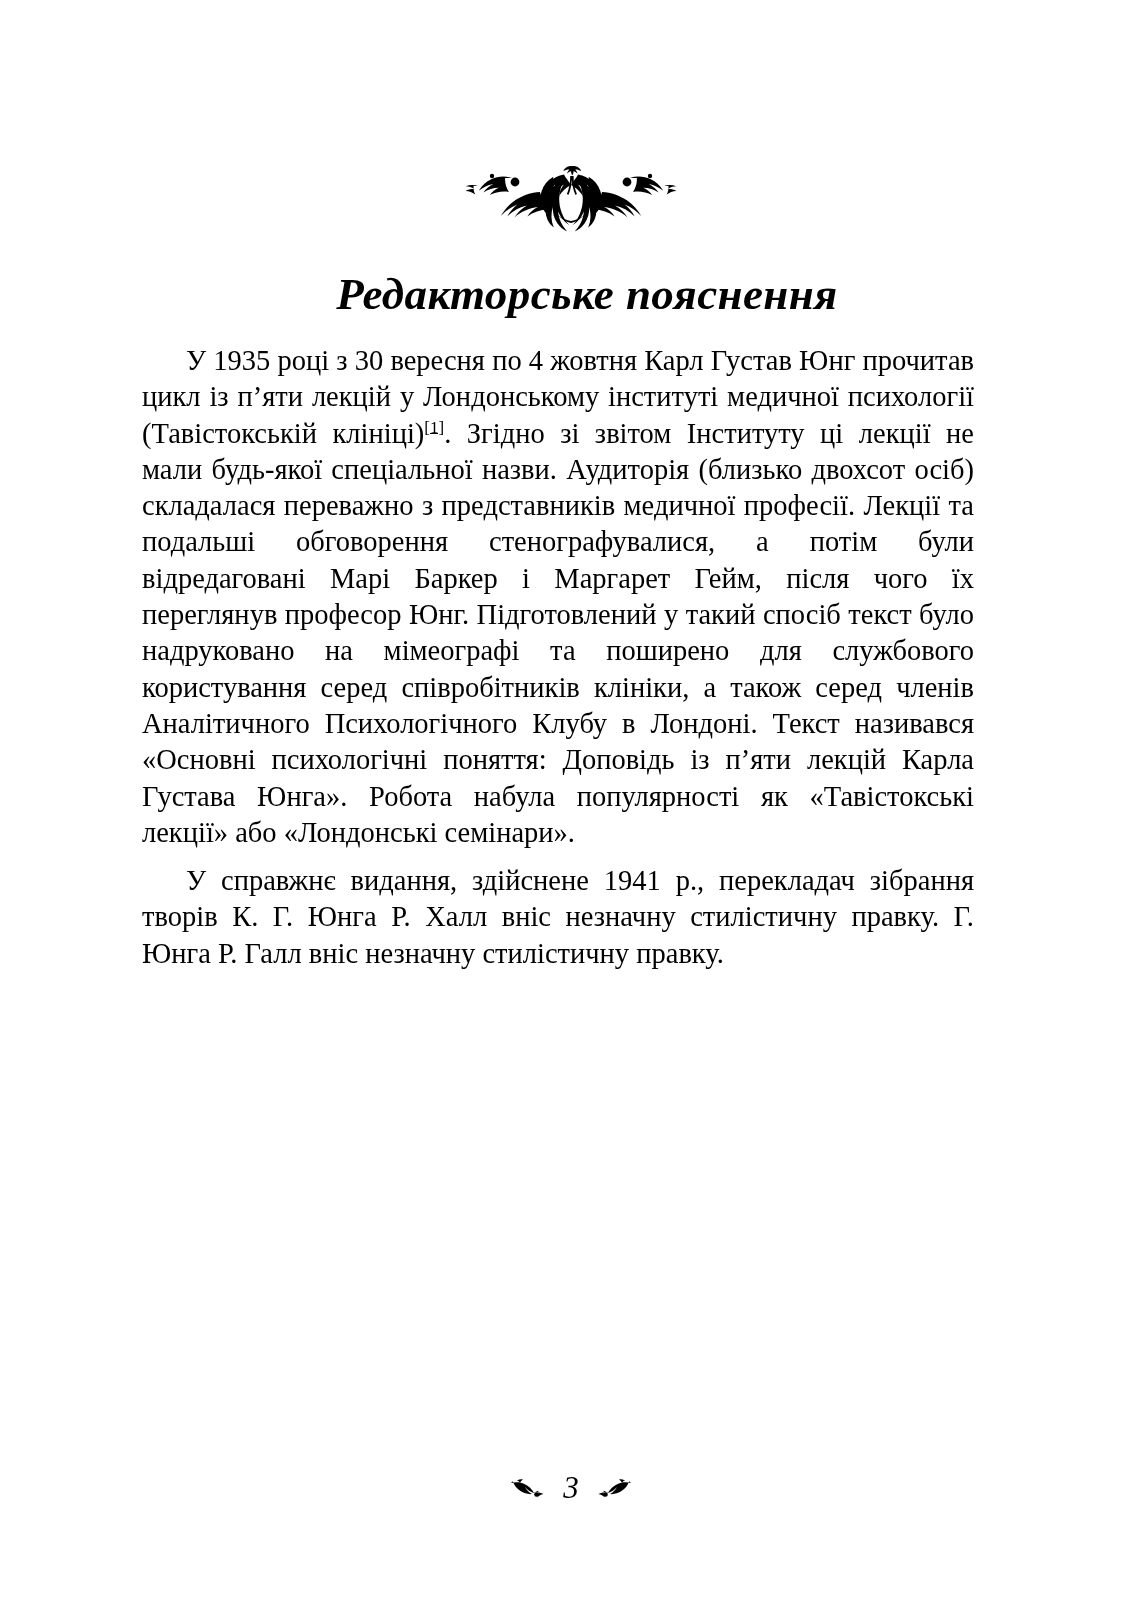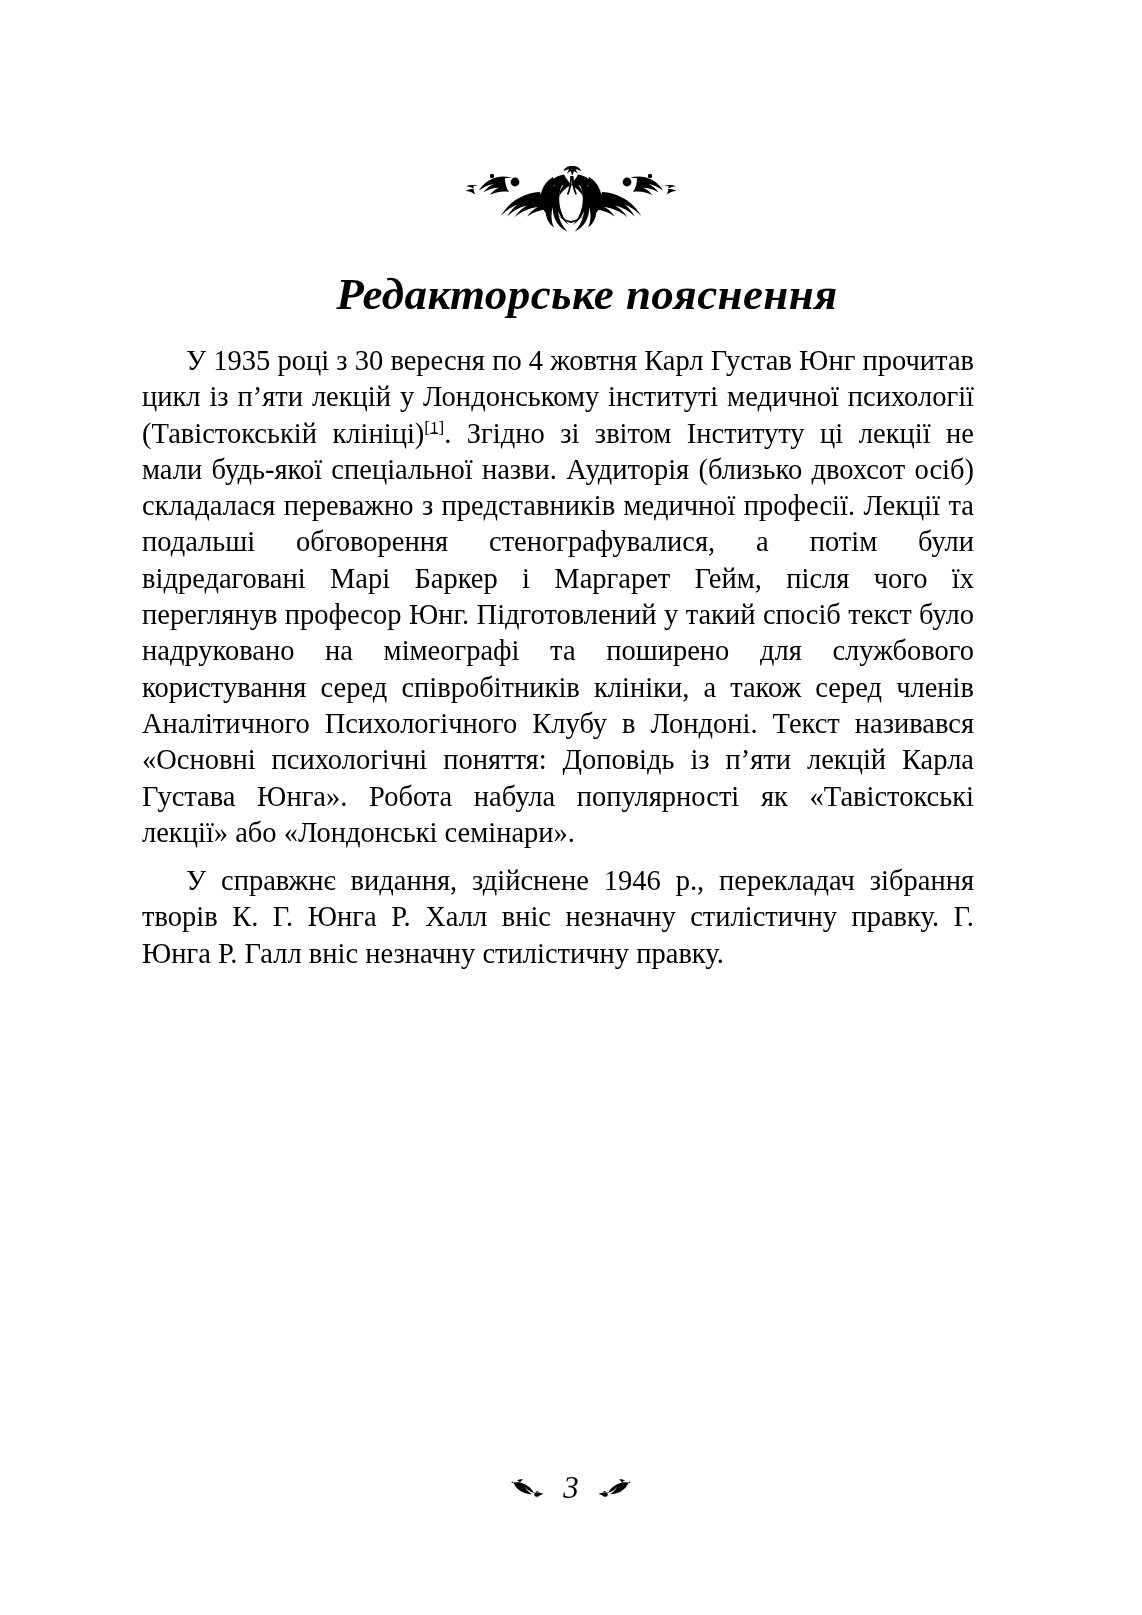--- a/index.html
+++ b/index.html
@@ -140,21 +140,21 @@
       </g>
     </svg>
   </div>
 
   <h1 class="title">Редакторське пояснення</h1>
 
   <div class="body-col">
 
     <p class="para"><span>У 1935 році з 30 вересня по 4 жовтня Карл Густав Юнг прочитав цикл із п’яти лекцій у Лондонському інституті медичної психології (Тавістокській клініці)</span><sup class="fn">[1]</sup><span>. Згідно зі звітом Інституту ці лекції не мали будь-якої спеціальної назви. Аудиторія (близько двохсот осіб) складалася переважно з представників медичної професії. Лекції та подальші обговорення стенографувалися, а потім були відредаговані Марі Баркер і Маргарет Гейм, після чого їх переглянув професор Юнг. Підготовлений у такий спосіб текст було надруковано на мімеографі та поширено для службового користування серед співробітників клініки, а також серед членів Аналітичного Психологічного Клубу в Лондоні. Текст називався «Основні психологічні поняття: Доповідь із п’яти лекцій Карла Густава Юнга». Робота набула популярності як «Тавістокські лекції» або «Лондонські семінари».</span></p>
 
-    <p class="para">У справжнє видання, здійснене 1946 р., перекладач зібрання творів К. Г. Юнга Р. Халл вніс незначну стилістичну правку. Г. Юнга Р. Галл вніс незначну стилістичну правку.</p>
+    <p class="para">У справжнє видання, здійснене 1941 р., перекладач зібрання творів К. Г. Юнга Р. Халл вніс незначну стилістичну правку. Г. Юнга Р. Галл вніс незначну стилістичну правку.</p>
 
   </div>
 
   <div class="footer">
     <svg class="leaf-left" viewBox="0 0 40 20" xmlns="http://www.w3.org/2000/svg">
       <g fill="#000000">
         <path d="M2 5c4.5-1.3 9.2-1 13.4.9C19.7 7.8 23 11 25 15c-3.5-1.2-6.6-3.3-9-6.1 1.6 3 4 5.5 6.9 7.2-4.6.3-9.2-1.1-12.8-4-2.9-2.3-5.1-5.4-6.3-8.9L2 5z"></path>
         <path d="M24.5 14.5c3.4-.6 6.9-.1 10 1.5-2.4.6-4.6 1.8-6.4 3.5 1-2.1 1.4-4.4 1.2-6.7-1.6.5-3.1 1.3-4.4 2.3l-.4-.6z"></path>
         <path d="M8 2.5c1.8-1 3.9-1.4 5.9-1.1-1.3.9-2.3 2.1-3 3.5-.6-1.3-1.6-2.3-2.9-2.9v.5z"></path>
         <circle cx="27.5" cy="16.5" r="2.3"></circle>

